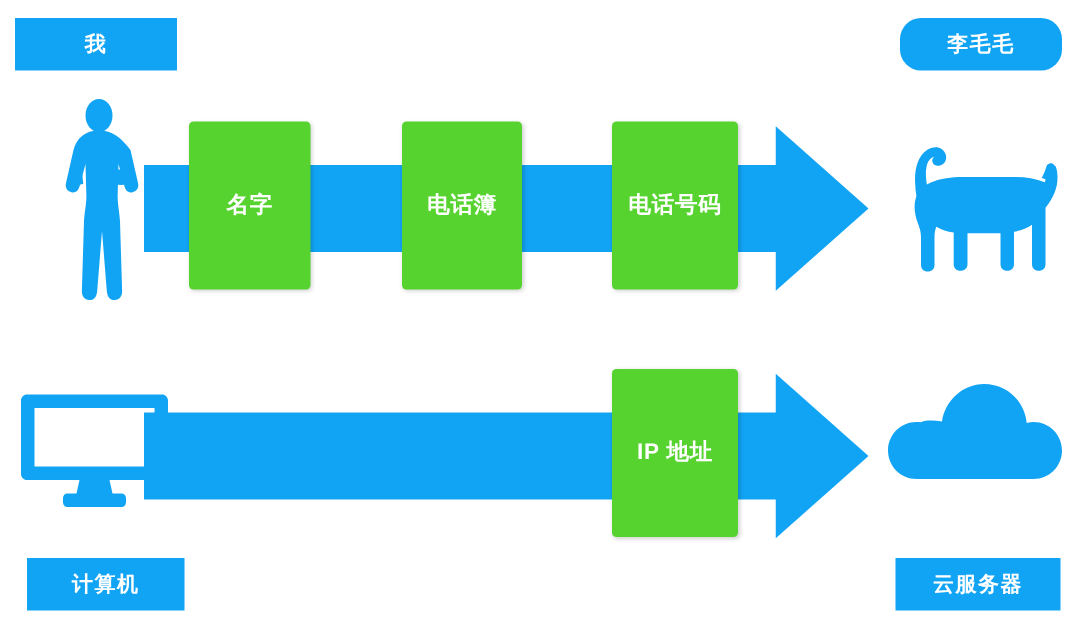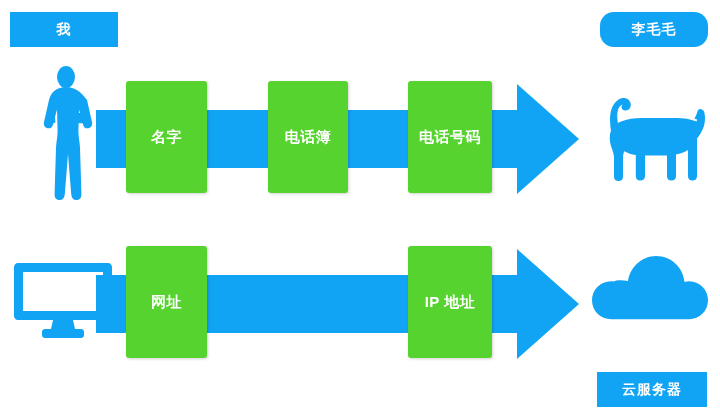--- a/index.html
+++ b/index.html
@@ -132,20 +132,21 @@
 
         <path d="M23 60c-1-8-3-16-3-24 0-8 2-16 8-20 5-3.5 11-2 12.5 3 1.2 4-1.5 7.5-5 7.5-2.5 0-4-1.5-4-3.5 0-1.5 1-2.5 2-2.5-3 0-5 3-5.8 6.5-0.9 4-0.4 9 0.6 14 1.3 6.6 3 13 3.7 19z"></path>
 
         <path d="M112 28c-2.5 2.5-4.5 6-5.5 9.5-6-2.5-13-3.5-20-3.5H52c-8 0-15 1-21 3.5-6 2.5-10 7-11 13-0.8 5 0.3 10 2 14.5 1.3 3.4 2 6 2 9.5v18c0 3 1.8 4.5 4.5 4.5s4.5-1.5 4.5-4.5V74c0-2.5 0.4-4.6 1.2-6.8 3.4 2 7.3 3.3 11.6 3.8V92c0 3 1.8 4.5 4.5 4.5S55 95 55 92V71.5h22V92c0 3 1.8 4.5 4.5 4.5S86 95 86 92V70.5c4.6-0.8 8.7-2.3 12-4.6V92c0 3 1.8 4.5 4.5 4.5s4.5-1.5 4.5-4.5V54.5c2.5-3 4.5-6.5 6-10 1.5-3.5 2-7 2-10.5 0-3-0.5-5-1-6.5-0.4-1.2-1.2-1.5-1.9-0.8z"></path>
 
         <path d="M108 26c-1 3-2 6-3.5 8.5 2.5 1 5 2.5 7 4.5 1.5-4 2-8.5 1.5-12-0.3-2-2.5-3-5-1z"></path>
       </g>
     </svg>
   </div>
 
+  <div class="chip chip-bl">计算机</div>
 
   <div class="chip chip-br">云服务器</div>
 
   <div class="icon icon-monitor">
     <svg viewBox="0 0 98 80" xmlns="http://www.w3.org/2000/svg" aria-hidden="true">
       <g fill="#12a4f4">
         <path d="M4 4h90c2.2 0 4 1.8 4 4v49c0 2.2-1.8 4-4 4H4c-2.2 0-4-1.8-4-4V8c0-2.2 1.8-4 4-4zm5 9v39h80V13z"></path>
         <rect x="46.5" y="6" width="5" height="2.2" rx="1.1"></rect>
         <path d="M39 61h20l2 9h6c1.7 0 3 1.3 3 3v3c0 1.7-1.3 3-3 3H31c-1.7 0-3-1.3-3-3v-3c0-1.7 1.3-3 3-3h6z"></path>
       </g>
@@ -153,23 +154,20 @@
   </div>
 
   <div class="pipe pipe-b" style="left:96px; width:430px;"></div>
 
   <div class="arrow arrow-b">
     <svg viewBox="0 0 62 110" xmlns="http://www.w3.org/2000/svg" aria-hidden="true">
       <polygon points="0,0 62,55 0,110" fill="#12a4f4"></polygon>
     </svg>
   </div>
 
-  <div class="stage stage-b1">
-    <span>网址</span>
-  </div>
   <div class="stage stage-b3">
     <span>IP 地址</span>
   </div>
 
   <div class="icon icon-cloud">
     <svg viewBox="0 0 116 78" xmlns="http://www.w3.org/2000/svg" aria-hidden="true">
       <g fill="#12a4f4">
         <path d="M36 26c2-14 14-25 28-25 15 0 27 11 28.5 26 1.5-0.5 3-0.7 4.5-0.7 10.5 0 19 8.5 19 19 0 10.5-8.5 19-19 19H19C8.5 64.3 0 55.8 0 45.3c0-10.5 8.5-19 19-19 1 0 2 0.1 3 0.2C24 25 30 25 36 26z"></path>
       </g>
     </svg>

